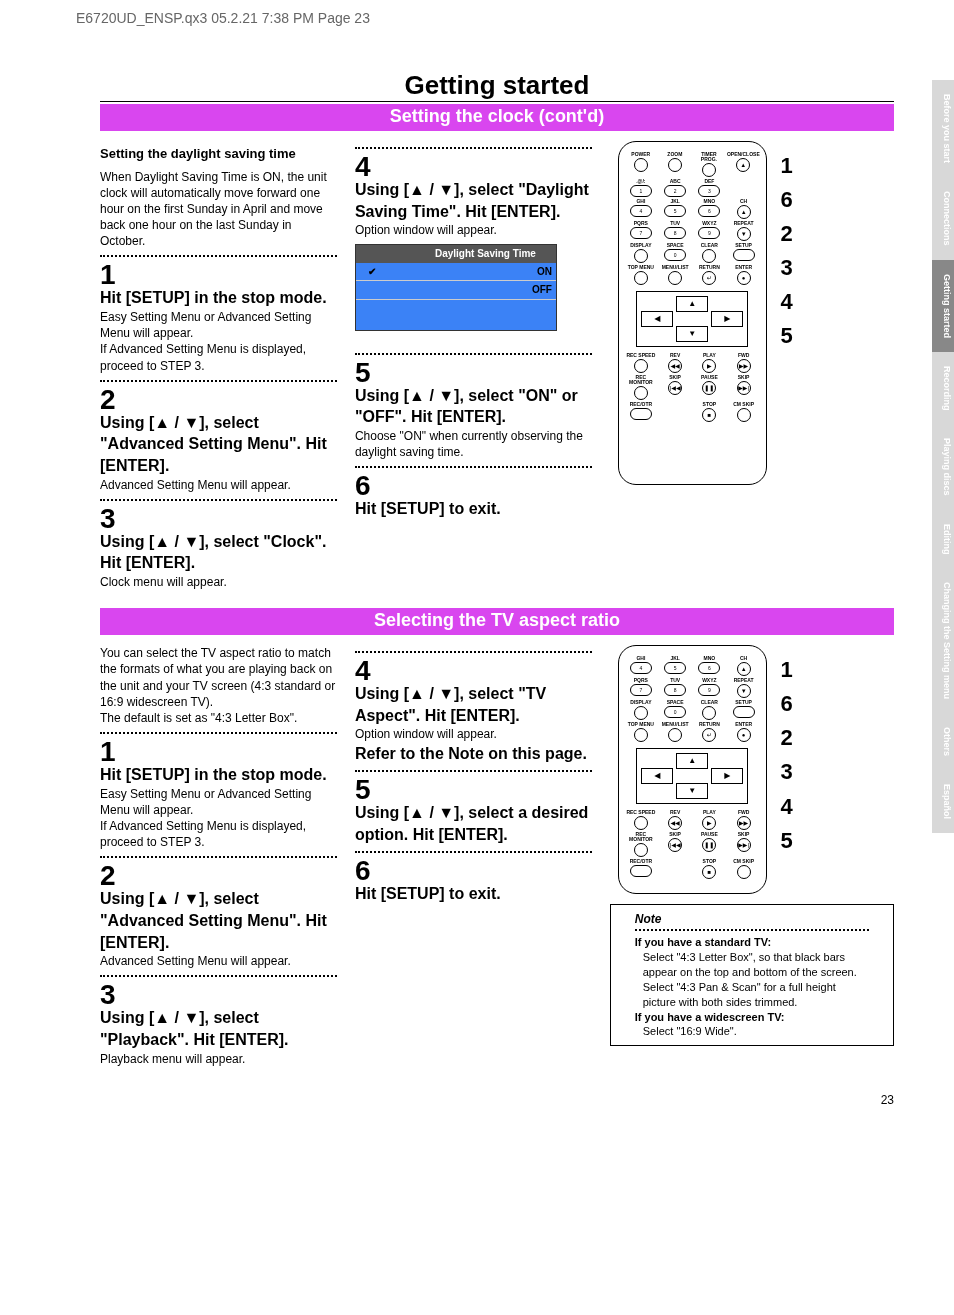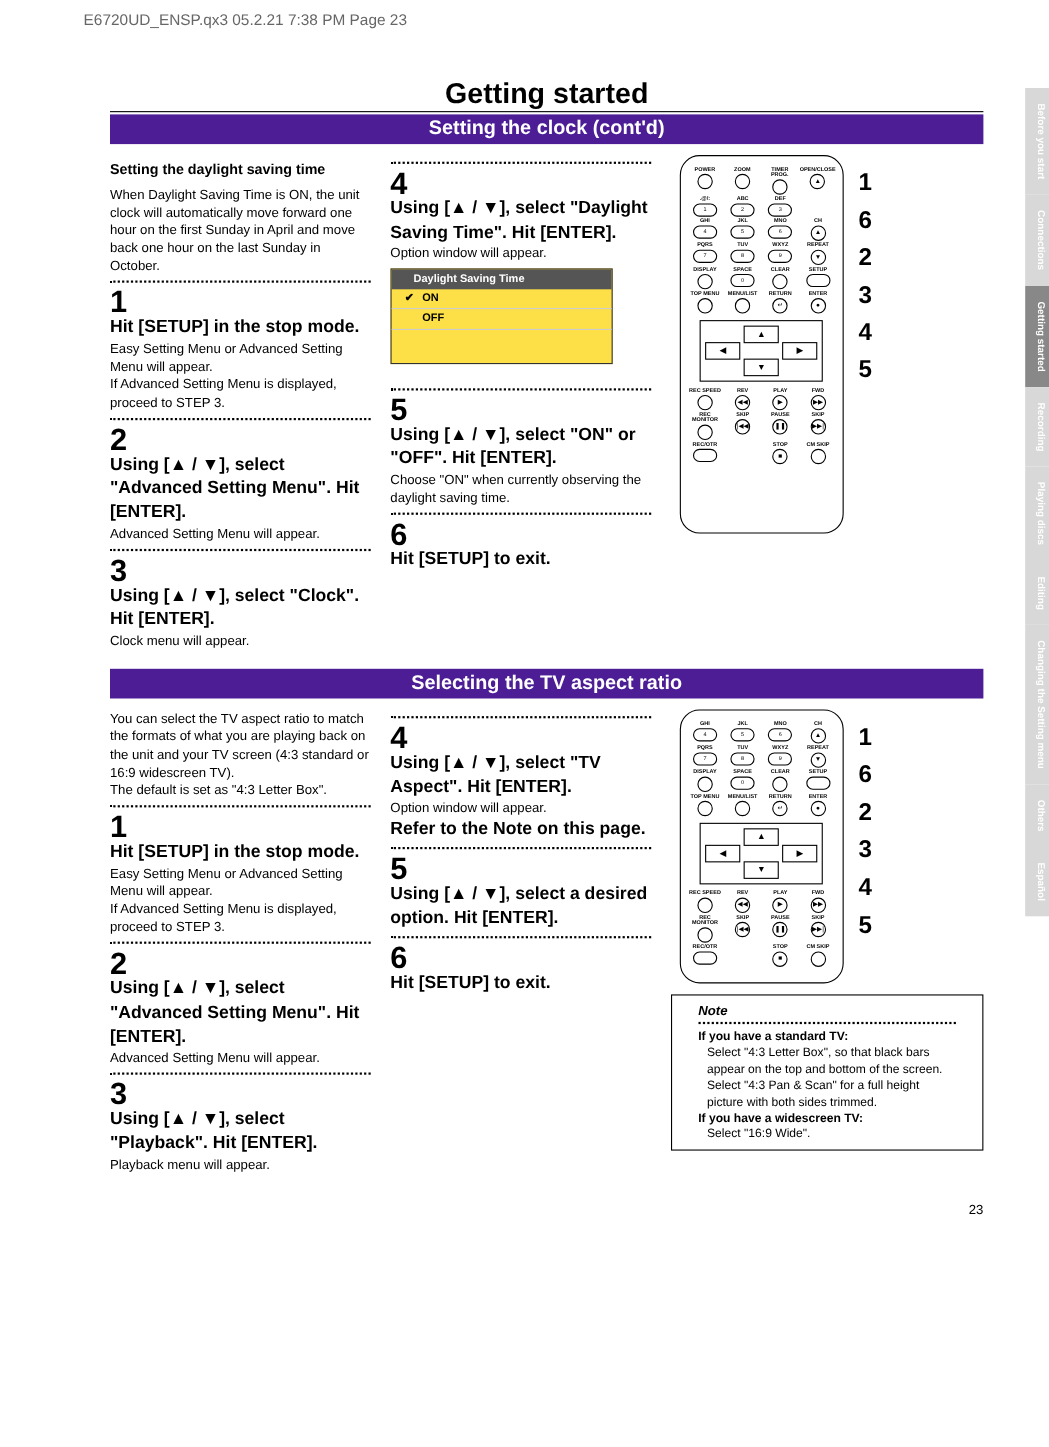--- a/index.html
+++ b/index.html
@@ -21,21 +21,21 @@
     color: #666;
   }
   .section-title {
     text-align: center;
     font-size: 26px;
     font-weight: bold;
     border-bottom: 1px solid #000;
     margin-bottom: 2px;
   }
   .section-subbar {
-    background: #4c1d95;
+    background: #d946ef;
     color: #fff;
     text-align: center;
     font-size: 18px;
     font-weight: bold;
     padding: 2px 0 4px;
   }
   .title-banner {
     position: relative;
     margin-top: 10px;
   }
@@ -73,24 +73,25 @@
     font-size: 12px;
     margin-bottom: 2px;
   }
   .dotsep {
     border: none;
     border-top: 2px dotted #000;
     margin: 6px 0 2px;
   }
   .menu-box {
     border: 1px solid #333;
-    background: #fde047;
+    background: #3b82f6;
     width: 200px;
     font-size: 10px;
     margin: 6px 0 22px;
+    text-align: right;
   }
   .menu-title {
     background: #555;
     color: #fff;
     padding: 2px 20px;
     font-weight: bold;
   }
   .menu-item {
     padding: 2px 4px 2px 28px;
     border-bottom: 1px solid #ccc;

